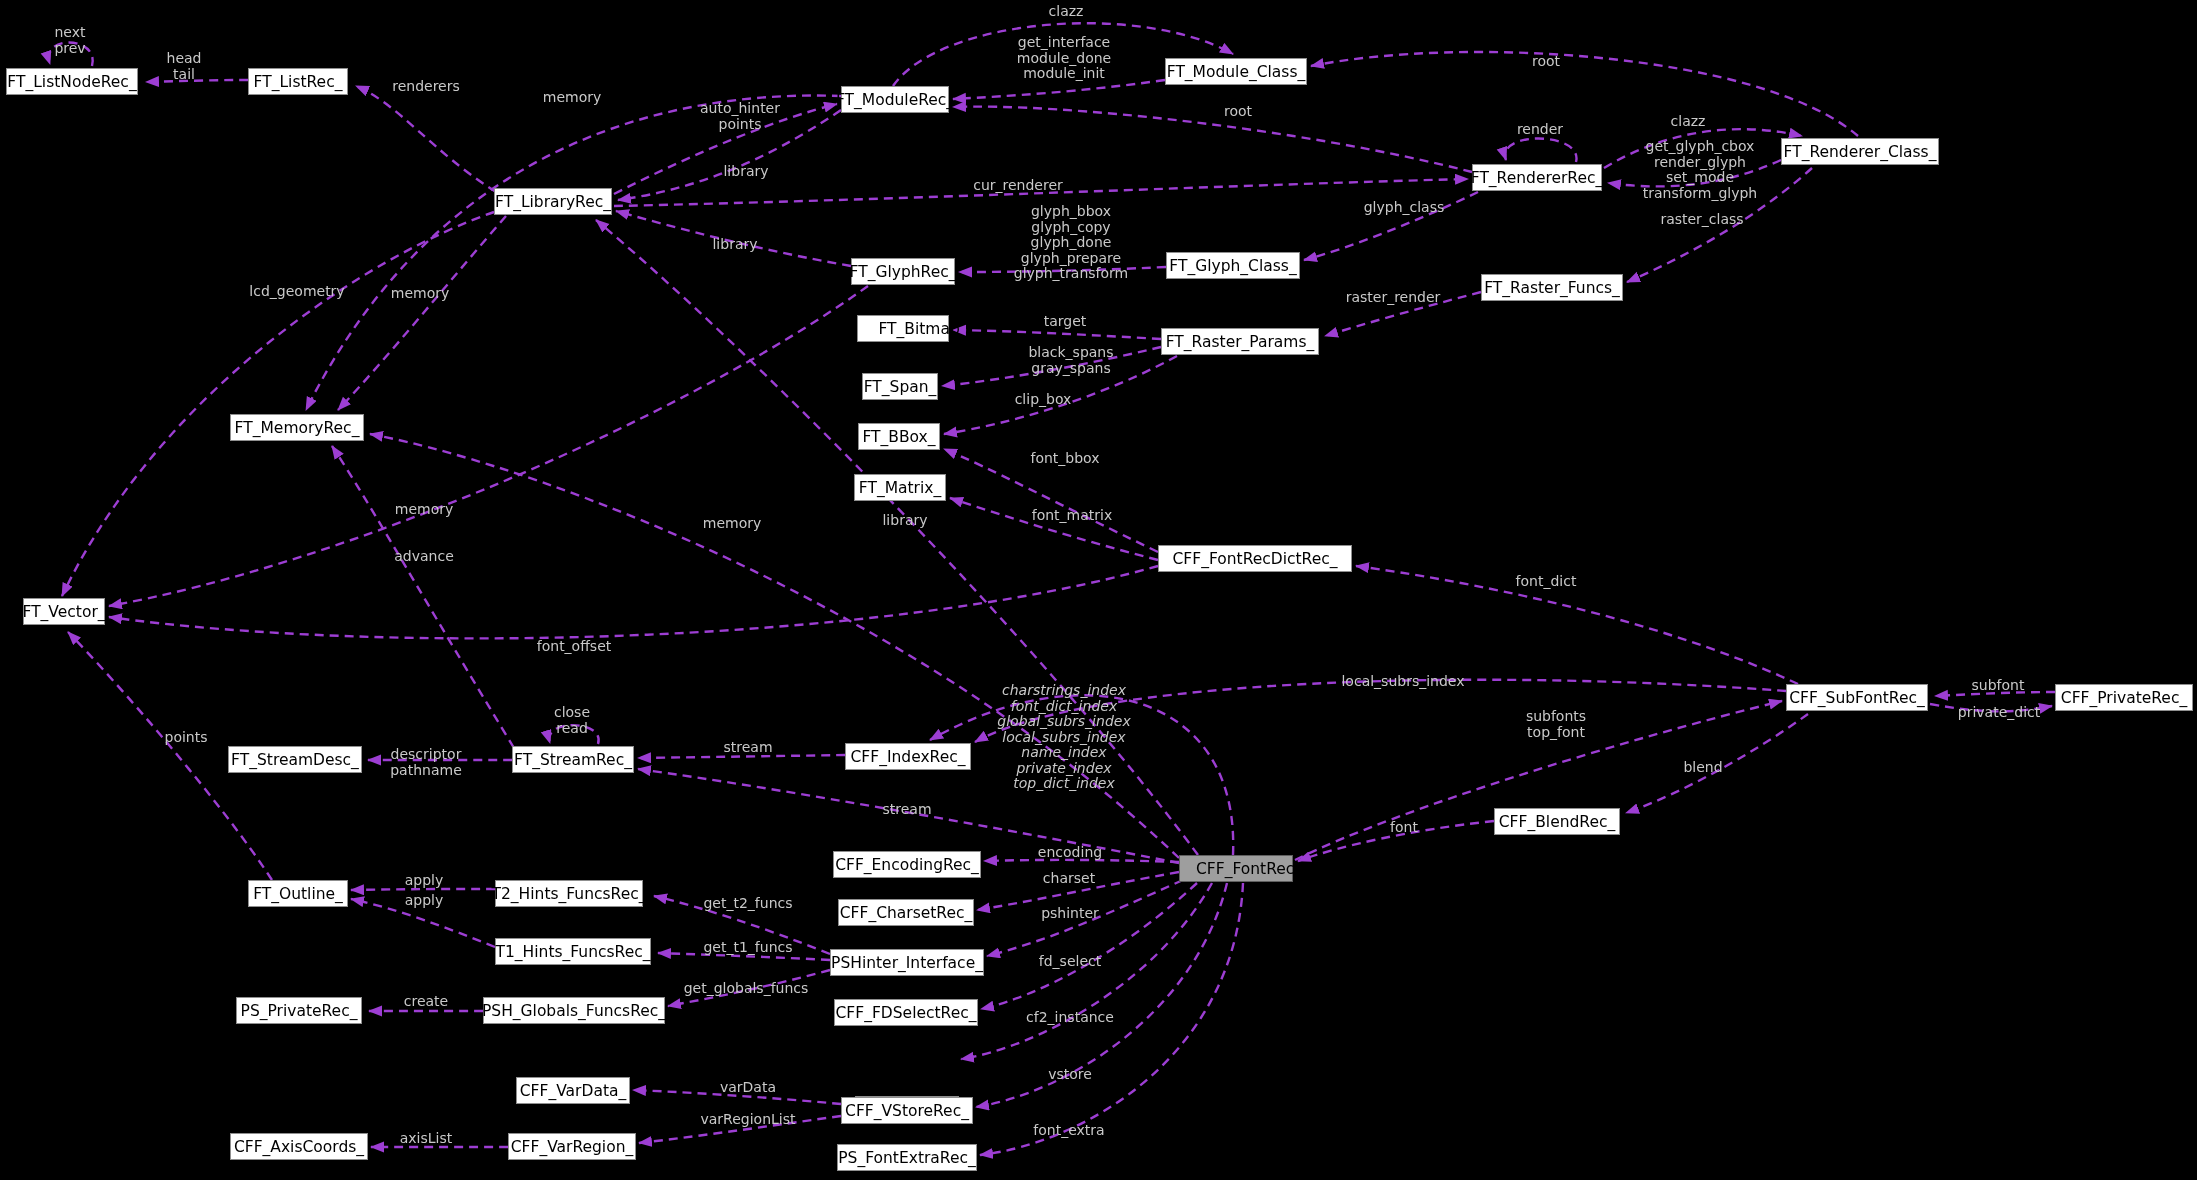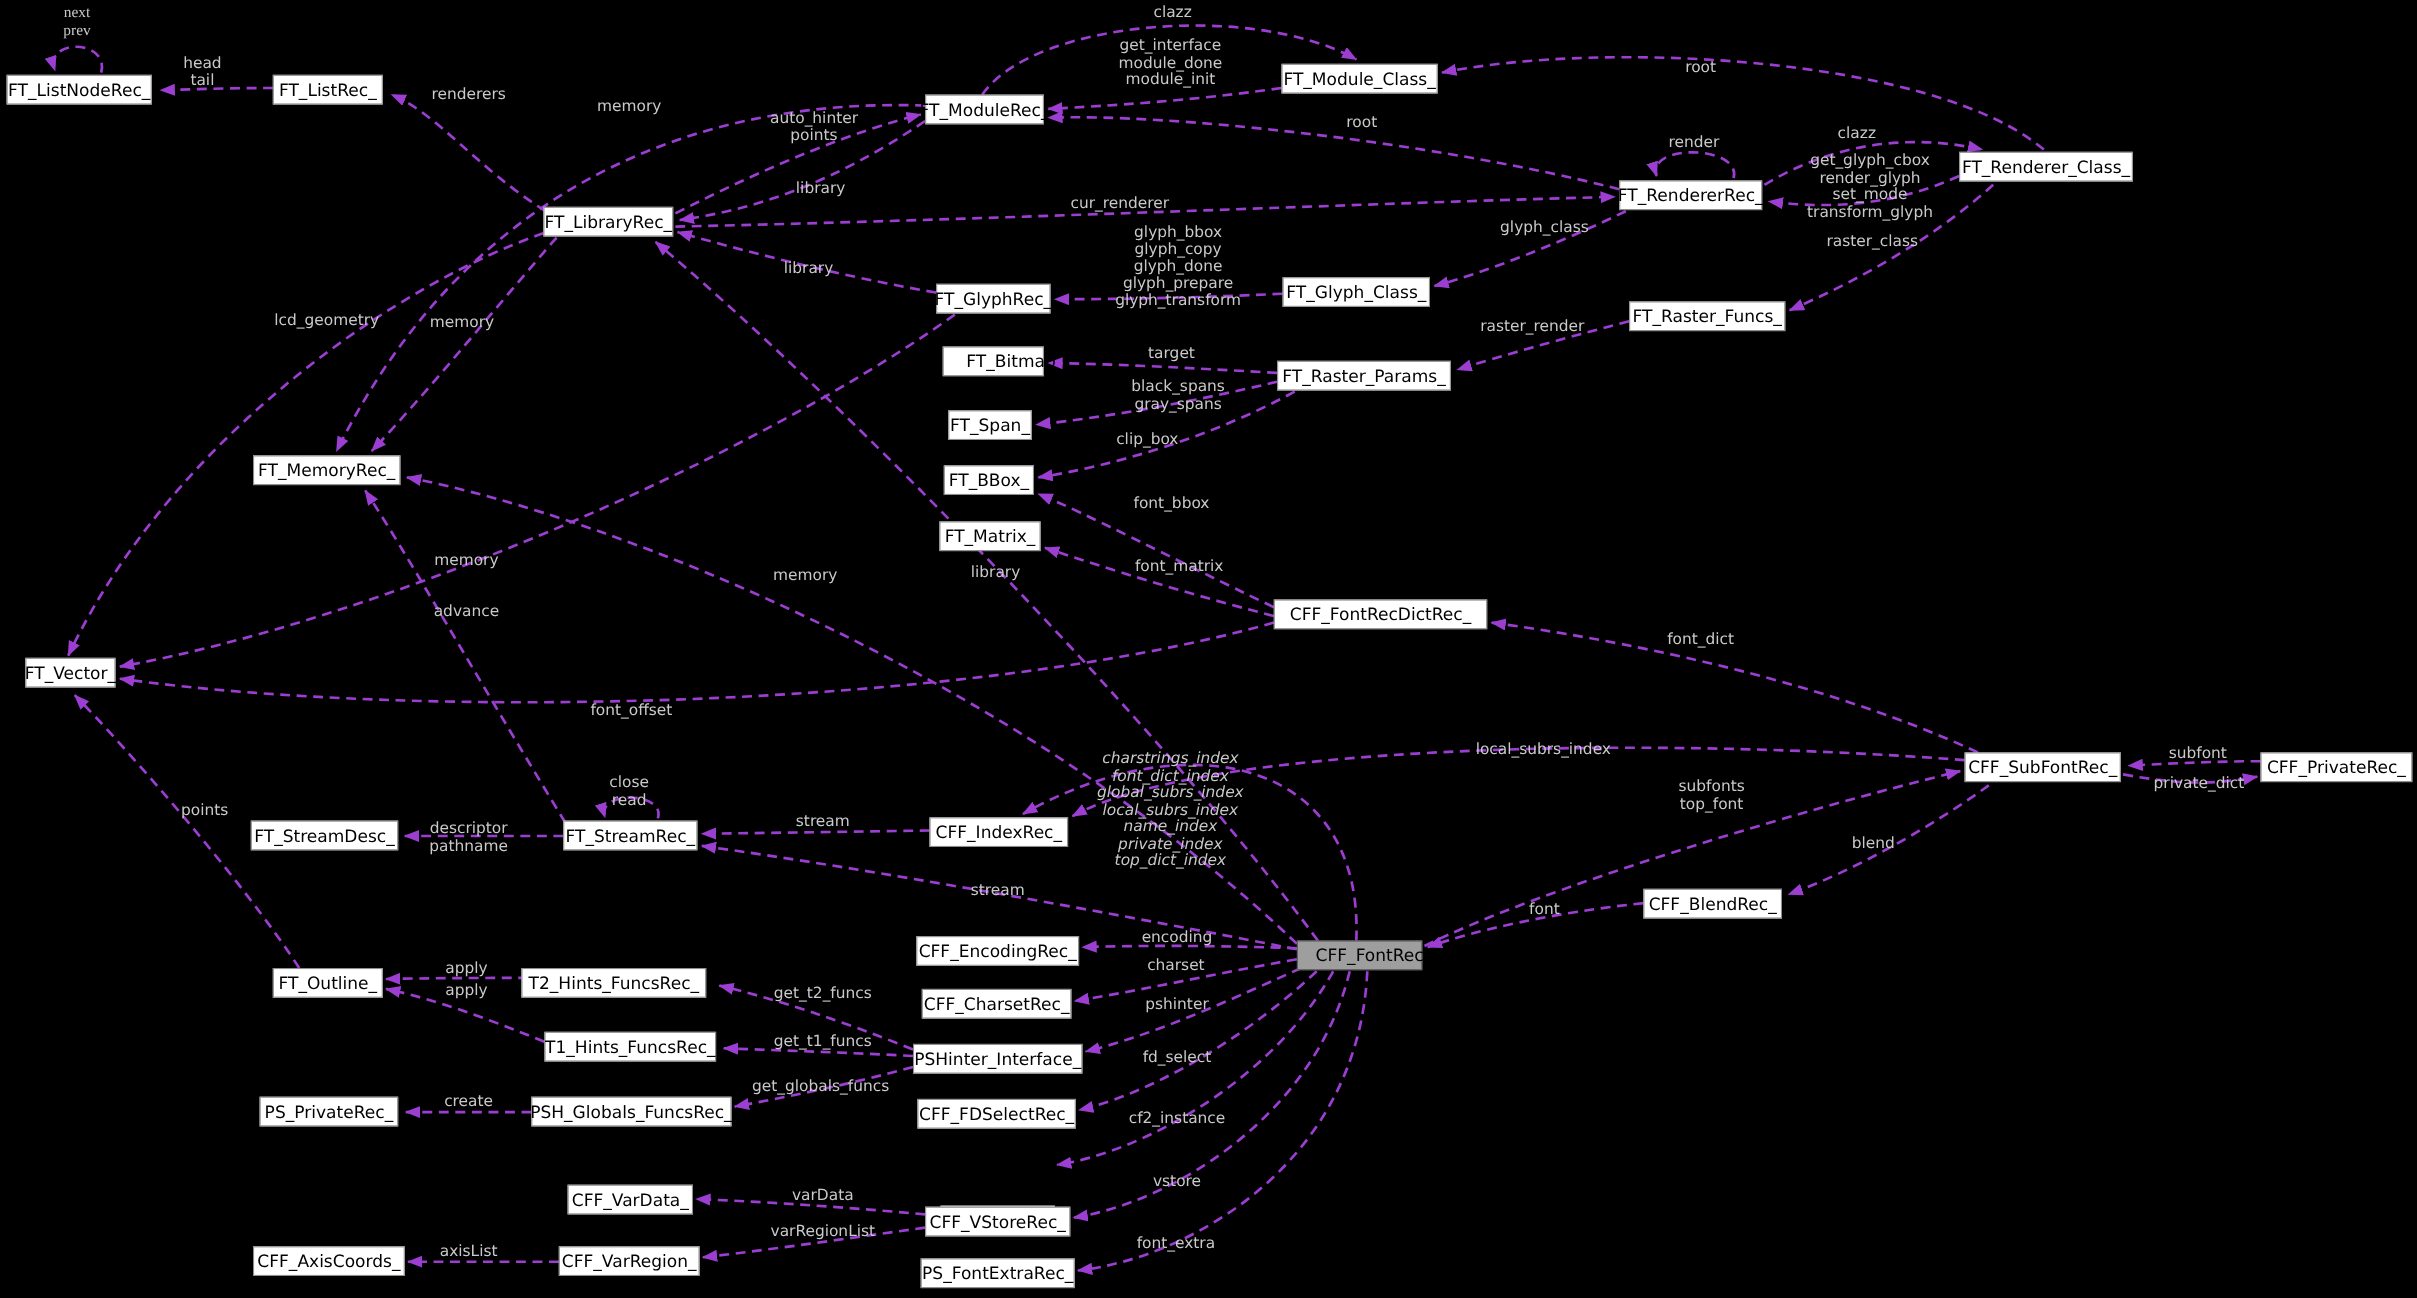--- a/index.html
+++ b/index.html
@@ -110,36 +110,36 @@
   <div class="node" style="left:1158px;top:545px;width:194px;">CFF_FontRecDictRec_</div>
   <div class="node" style="left:23px;top:598px;width:82px;">FT_Vector_</div>
   <div class="node" style="left:1786px;top:684px;width:142px;">CFF_SubFontRec_</div>
   <div class="node" style="left:2055px;top:684px;width:138px;">CFF_PrivateRec_</div>
   <div class="node" style="left:228px;top:746px;width:134px;">FT_StreamDesc_</div>
   <div class="node" style="left:512px;top:746px;width:122px;">FT_StreamRec_</div>
   <div class="node" style="left:845px;top:743px;width:126px;">CFF_IndexRec_</div>
   <div class="node main" style="left:1179px;top:855px;width:114px;">CFF_FontRec_</div>
   <div class="node" style="left:1494px;top:808px;width:126px;">CFF_BlendRec_</div>
   <div class="node" style="left:248px;top:880px;width:100px;">FT_Outline_</div>
-  <div class="node" style="left:474px;top:880px;width:168px;">T2_Hints_FuncsRec_</div>
+  <div class="node" style="left:495px;top:880px;width:148px;">T2_Hints_FuncsRec_</div>
   <div class="node" style="left:495px;top:938px;width:156px;">T1_Hints_FuncsRec_</div>
   <div class="node" style="left:830px;top:949px;width:154px;">PSHinter_Interface_</div>
   <div class="node" style="left:236px;top:997px;width:126px;">PS_PrivateRec_</div>
   <div class="node" style="left:483px;top:997px;width:182px;">PSH_Globals_FuncsRec_</div>
   <div class="node" style="left:833px;top:851px;width:148px;">CFF_EncodingRec_</div>
   <div class="node" style="left:838px;top:899px;width:136px;">CFF_CharsetRec_</div>
   <div class="node" style="left:834px;top:999px;width:144px;">CFF_FDSelectRec_</div>
   <div class="node" style="left:855px;top:1096px;width:104px;">FT_Generic_</div>
   <div class="node" style="left:841px;top:1097px;width:132px;">CFF_VStoreRec_</div>
   <div class="node" style="left:837px;top:1144px;width:140px;">PS_FontExtraRec_</div>
   <div class="node" style="left:516px;top:1077px;width:114px;">CFF_VarData_</div>
   <div class="node" style="left:508px;top:1133px;width:128px;">CFF_VarRegion_</div>
   <div class="node" style="left:230px;top:1133px;width:138px;">CFF_AxisCoords_</div>
 
-  <div class="elabel" style="left:70px;top:20px;font-family:Liberation Serif, serif;">next
+  <div class="elabel" style="left:70px;top:40px;">next
 prev</div>
   <div class="elabel" style="left:184px;top:66px;">head
 tail</div>
   <div class="elabel" style="left:426px;top:87px;">renderers</div>
   <div class="elabel" style="left:572px;top:98px;">memory</div>
   <div class="elabel" style="left:1066px;top:12px;">clazz</div>
   <div class="elabel" style="left:1064px;top:58px;">get_interface
 module_done
 module_init</div>
   <div class="elabel" style="left:1546px;top:62px;">root</div>

